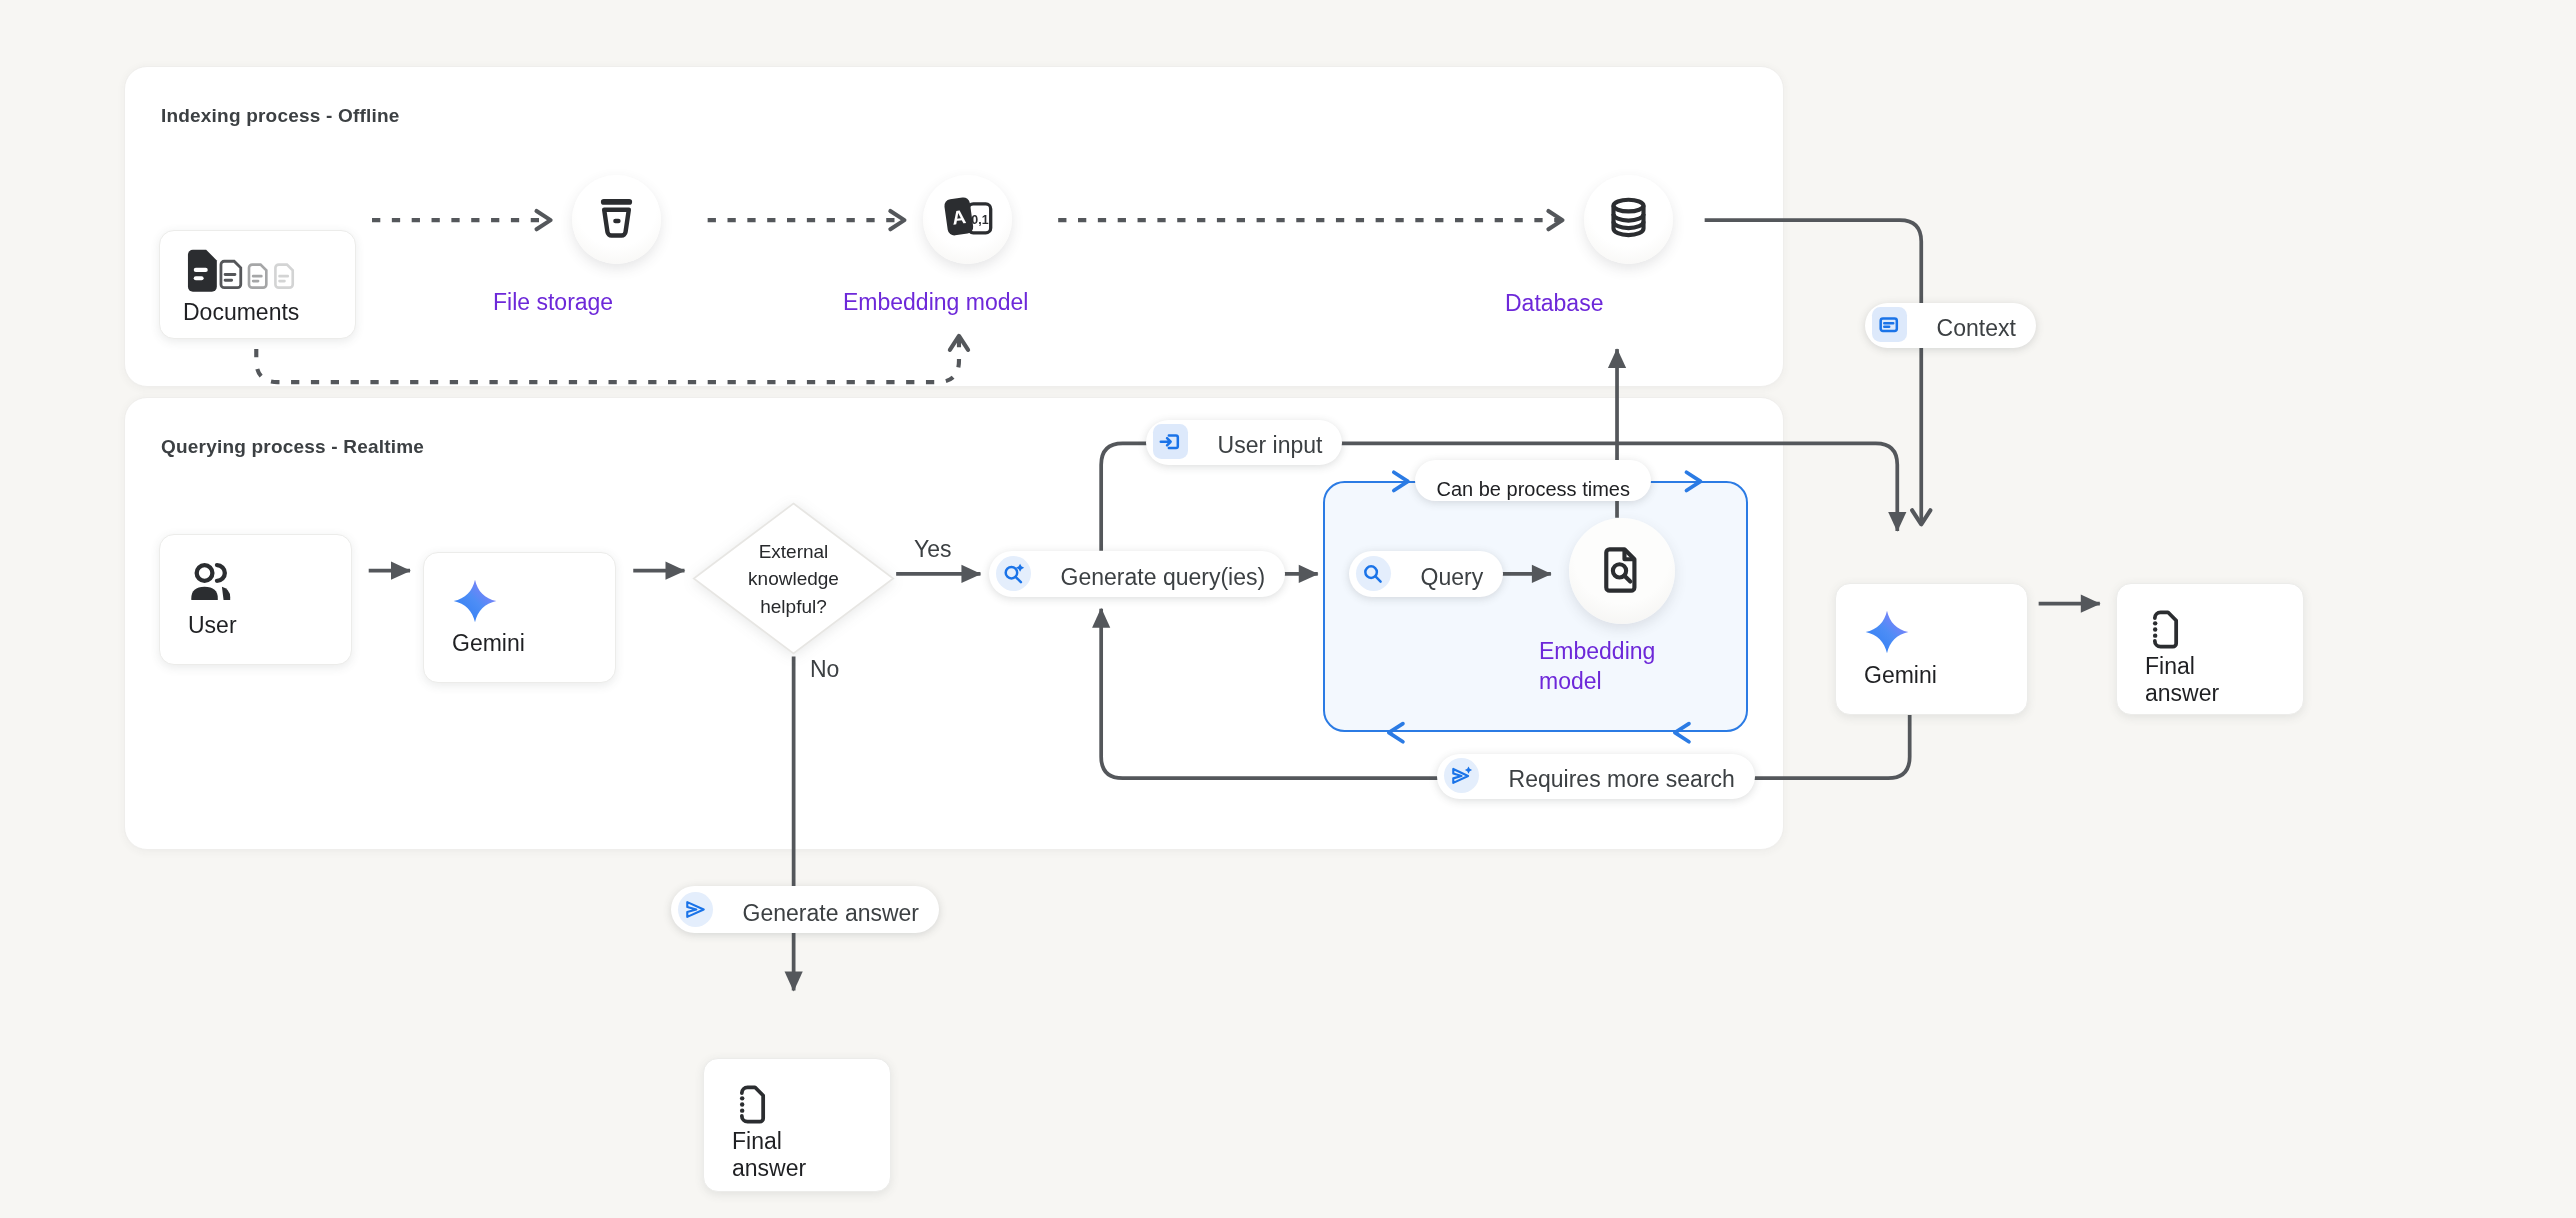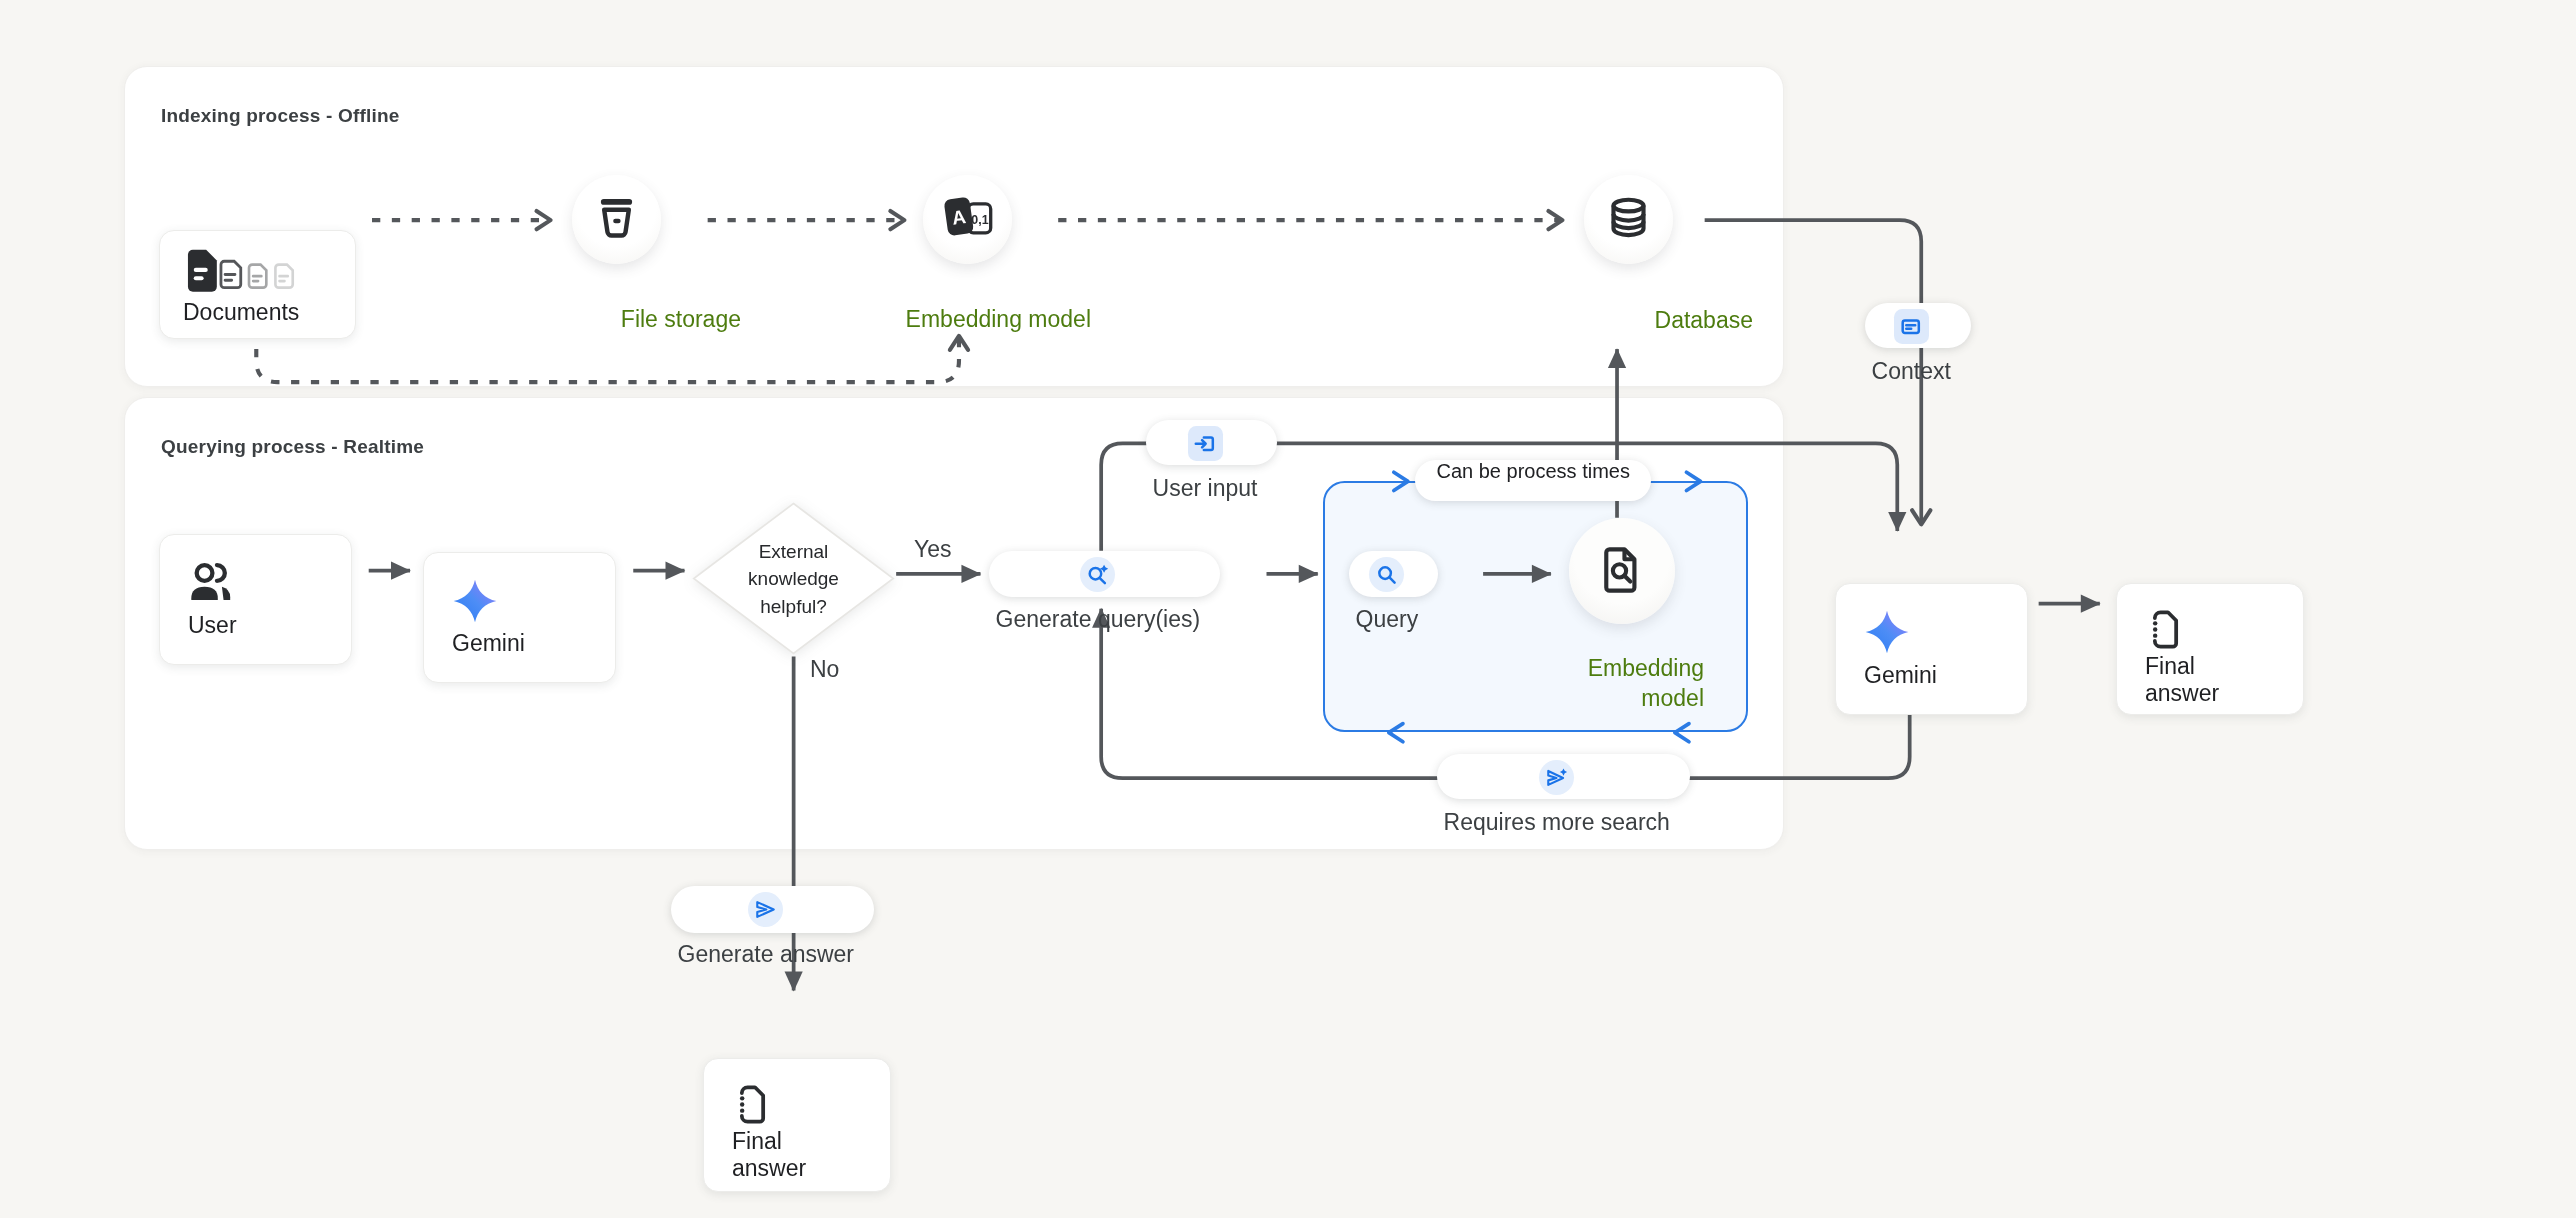--- a/index.html
+++ b/index.html
@@ -40,31 +40,31 @@
   
   .circle{
     position:absolute;width:89px;height:89px;border-radius:50%;
     background:radial-gradient(circle at 50% 35%, #ffffff 55%, #f4f3f0 100%);
     box-shadow:0 5px 13.2px rgba(60,64,67,.13);
     display:flex;align-items:center;justify-content:center;
     z-index:2;
   }
   .circle.on-blue{background:radial-gradient(circle at 50% 35%, #fdfdfc 55%, #f1f0ee 100%);}
   .nlabel-c{
-    position:absolute;width:248px;text-align:right;
-    font-size:23px;color:#4d7c0f;z-index:2;line-height:1.3;margin-top:17px;
+    position:absolute;width:248px;text-align:left;
+    font-size:23px;color:#6d28d9;z-index:2;line-height:1.3;
   }
 
   
   .pill{
-    position:absolute;display:inline-flex;align-items:center;gap:14px;
+    position:absolute;display:inline-flex;align-items:flex-end;gap:30px;
     background:#ffffff;border-radius:826px;
     padding:5.8px 20px 5.8px 6.6px;height:46px;box-sizing:border-box;
     box-shadow:0 1.7px 8.3px rgba(60,64,67,.18);
-    font-size:23px;color:#3c4043;white-space:nowrap;z-index:2;flex-direction:column;
+    font-size:23px;color:#3c4043;white-space:nowrap;z-index:2;
   }
   .pill.plain{padding:0 21.5px;height:41px;font-size:20px;color:#202124;}
   .chip{
     width:35px;height:35px;border-radius:50%;background:#e4eefc;
     display:flex;align-items:center;justify-content:center;flex:0 0 auto;
   }
   .chip.square{border-radius:8.3px;background:#dde9fb;}
 
   
   #decision{position:absolute;z-index:2;}

